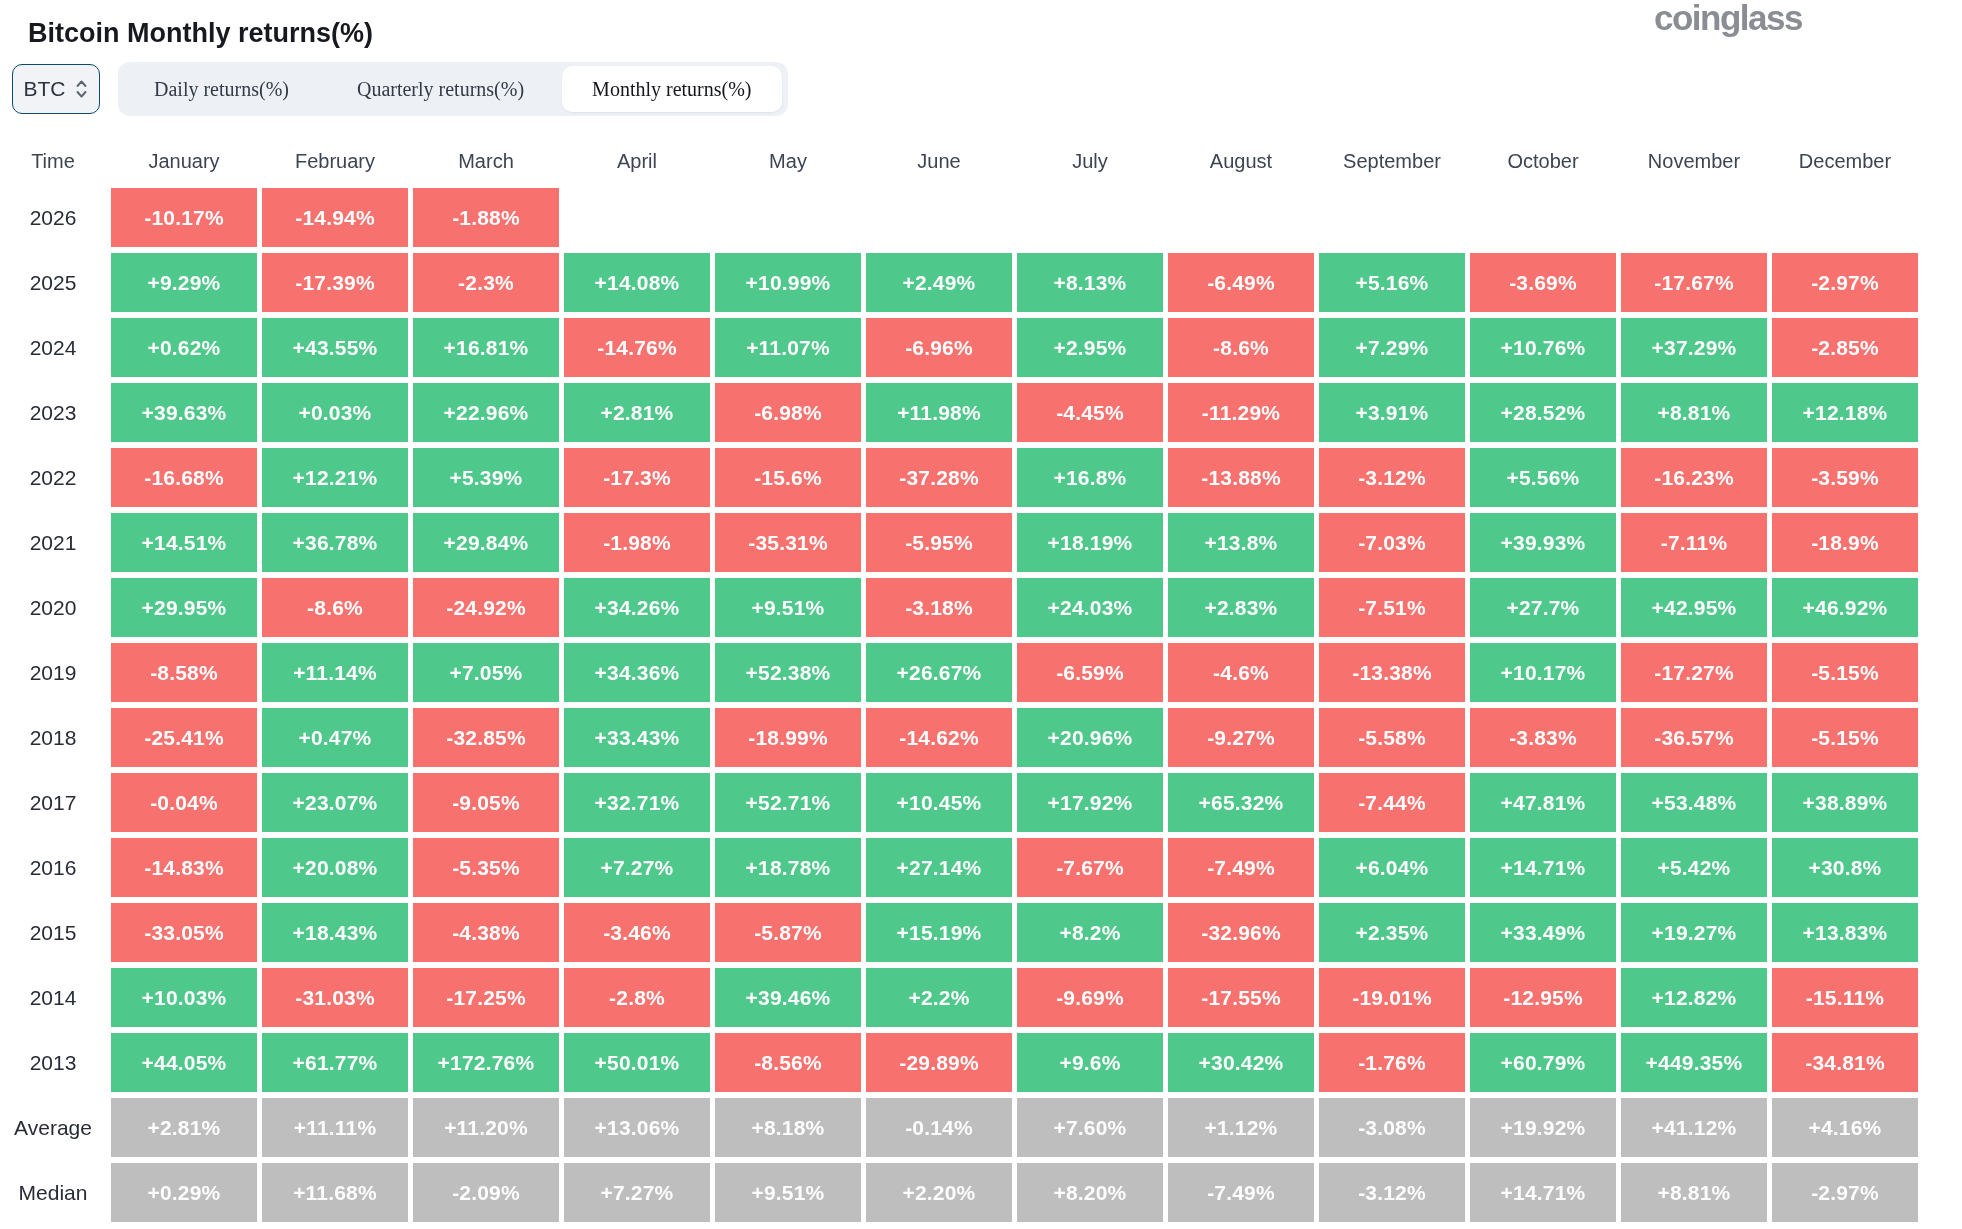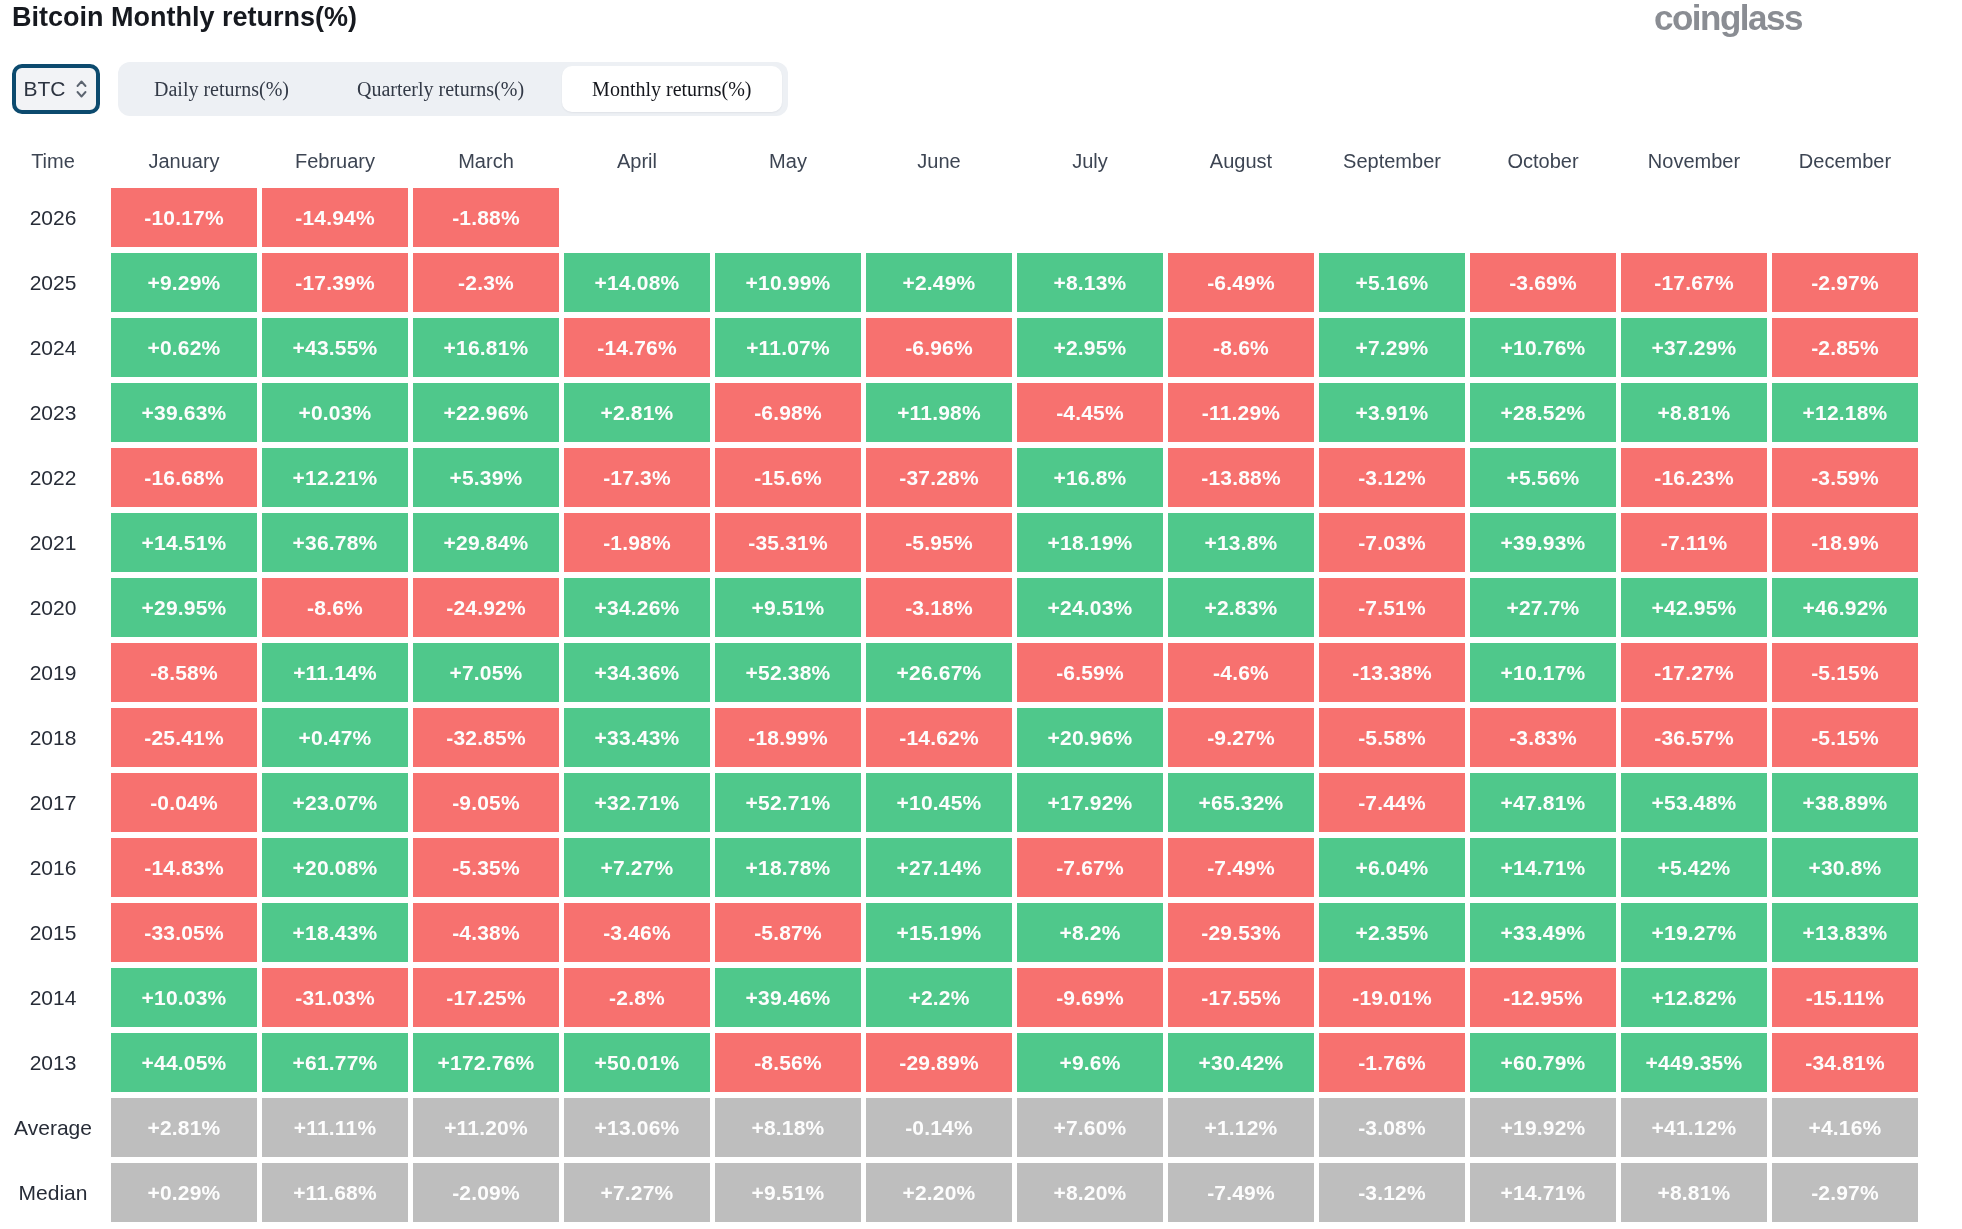--- a/index.html
+++ b/index.html
@@ -3,32 +3,32 @@
 <meta charset="utf-8">
 <style>
   html,body{margin:0;padding:0;}
   body{
     width:1962px;height:1229px;background:#ffffff;
     font-family:"Liberation Sans","DejaVu Sans",sans-serif;
     overflow:hidden;position:relative;
   }
   .page{position:absolute;inset:0;}
   .title{
-    position:absolute;left:12px;top:2px;margin:0;
+    position:absolute;left:12px;top:2px;margin:16px;
     font-size:27px;font-weight:700;color:#16191f;letter-spacing:0;
   }
   .logo{
     position:absolute;left:1654px;top:-6px;
     font-size:35px;font-weight:700;color:#8a8d93;letter-spacing:-1.5px;
     line-height:48px;
   }
   
   .symbol{
     position:absolute;left:12px;top:64px;height:50px;width:88px;
-    background:#f2f3f6;border:4px solid #0c4a6e;border-radius:10px;
+    background:#f2f3f6;border:1px solid #0c4a6e;border-radius:10px;
     display:flex;align-items:center;justify-content:center;gap:8px;
     font-size:21px;color:#2c3340;font-family:inherit;cursor:pointer;
   }
   .symbol .chev{display:flex;align-items:center;}
   .tabs{
     position:absolute;left:118px;top:62px;height:54px;
     background:#edf0f4;border-radius:12px;
     display:flex;align-items:center;padding:0 6px;gap:8px;
   }
   .tab{
@@ -247,21 +247,21 @@
       <div class="cell pos">+5.42%</div>
       <div class="cell pos">+30.8%</div>
       <div class="rowlab">2015</div>
       <div class="cell neg">-33.05%</div>
       <div class="cell pos">+18.43%</div>
       <div class="cell neg">-4.38%</div>
       <div class="cell neg">-3.46%</div>
       <div class="cell neg">-5.87%</div>
       <div class="cell pos">+15.19%</div>
       <div class="cell pos">+8.2%</div>
-      <div class="cell neg">-29.53%</div>
+      <div class="cell neg">-32.96%</div>
       <div class="cell pos">+2.35%</div>
       <div class="cell pos">+33.49%</div>
       <div class="cell pos">+19.27%</div>
       <div class="cell pos">+13.83%</div>
       <div class="rowlab">2014</div>
       <div class="cell pos">+10.03%</div>
       <div class="cell neg">-31.03%</div>
       <div class="cell neg">-17.25%</div>
       <div class="cell neg">-2.8%</div>
       <div class="cell pos">+39.46%</div>

